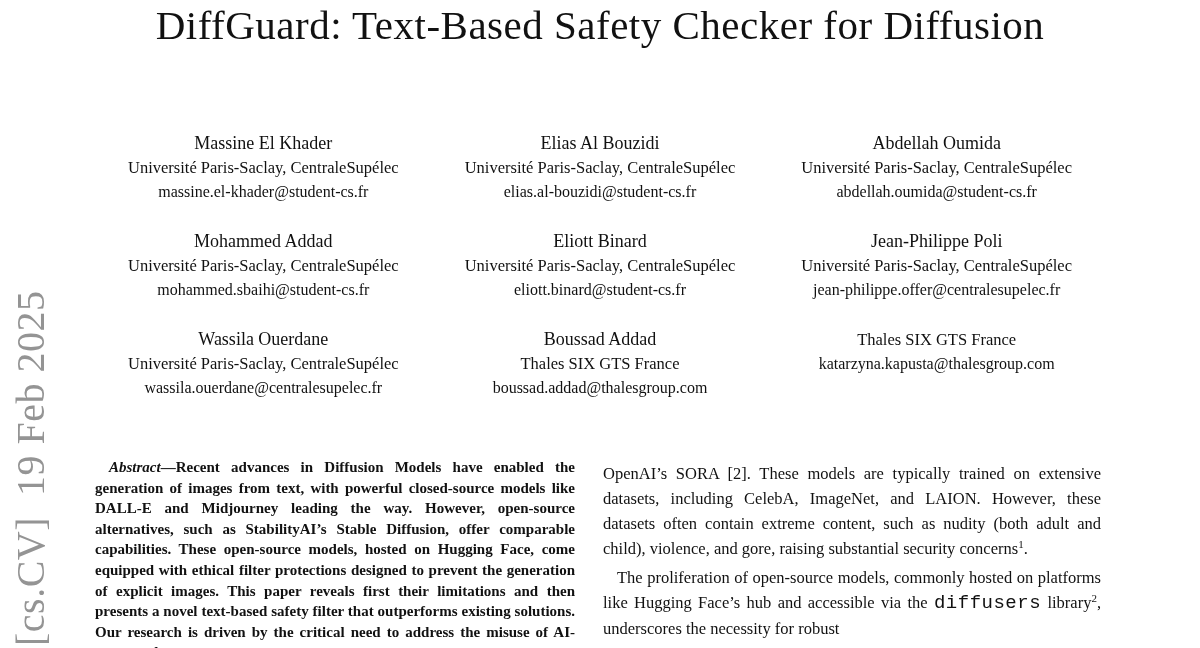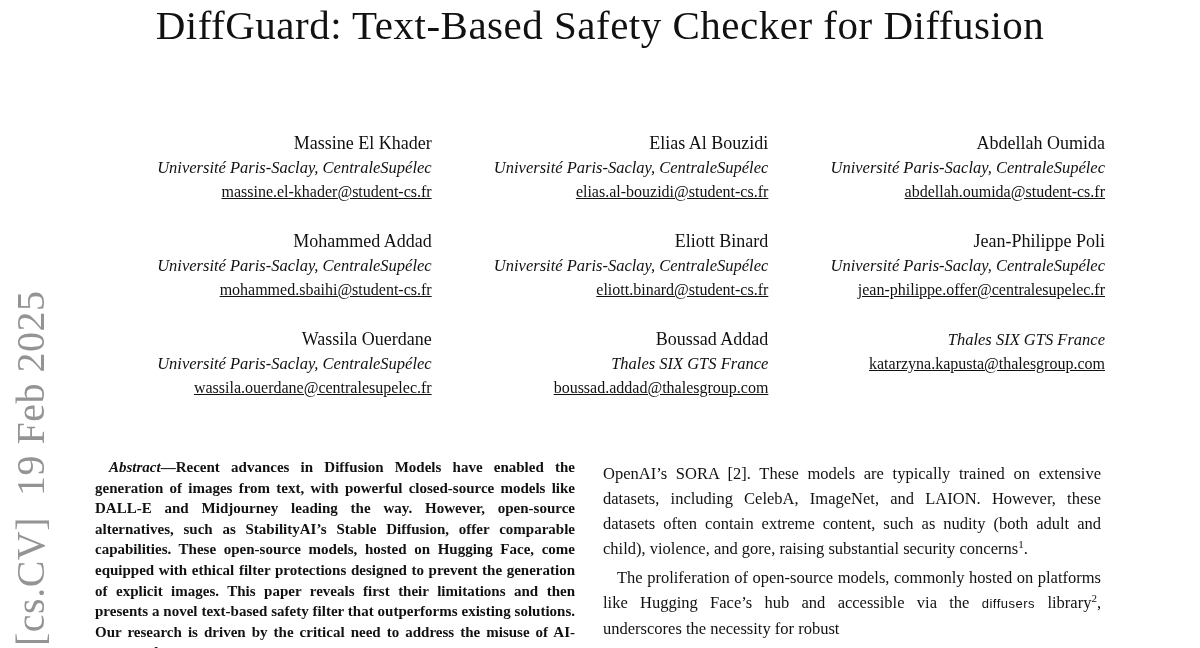--- a/index.html
+++ b/index.html
@@ -31,24 +31,24 @@
     font-size: 41px; line-height: 51px; font-weight: 400;
     letter-spacing: 0.5px;
   }
 
   
   .authors {
     position: absolute; top: 131px; left: 95px; width: 1010px;
     display: grid; grid-template-columns: 1fr 1fr 1fr;
     row-gap: 25px;
   }
-  .author-cell { text-align: right; white-space: nowrap; }
+  .author-cell { text-align: center; white-space: nowrap; }
   .author-name  { font-size: 18px; line-height: 24px; }
-  .author-affil { font-size: 16.5px; line-height: 25px; font-style: italic; }
-  .author-email { font-size: 16px; line-height: 24px; text-decoration: underline; }
+  .author-affil { font-size: 16.5px; line-height: 25px; }
+  .author-email { font-size: 16px; line-height: 24px; }
 
   
   .body-cols {
     position: absolute; top: 457px; left: 95px; width: 1010px;
     display: flex; gap: 24px;
   }
   .col-left  { width: 480px; }
   .col-right { width: 506px; }
 
   .abstract-par {
@@ -60,22 +60,22 @@
   .abstract-label { font-style: italic; }
 
   .body-par {
     margin: 4px;
     font-size: 16.5px; line-height: 25px;
     text-align: justify;
   }
   .body-par.indent { text-indent: 14px; }
   sup.fnref { font-size: 11px; line-height: 0; vertical-align: super; }
   .mono {
-    font-family: Liberation Sans, sans-serif;
-    font-size: 13px; letter-spacing: 0.5px;
+    font-family: Liberation Mono, monospace;
+    font-size: 19px; letter-spacing: 0.5px;
   }
 </style>
 </head>
 <body>
 
 <div class="page">
 
   <div class="arxiv-stamp">[cs.CV]  19 Feb 2025</div>
 
   <div class="paper-title">

